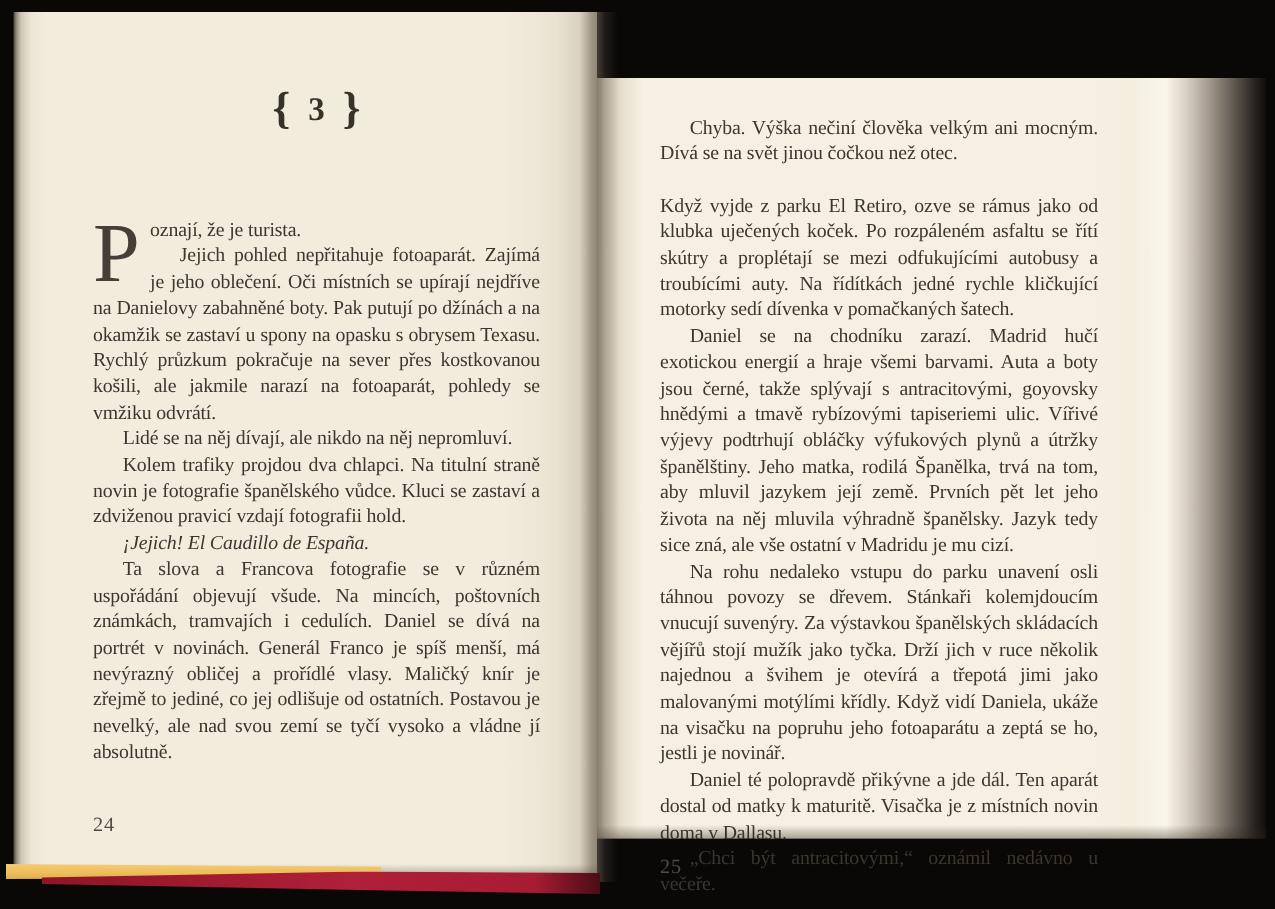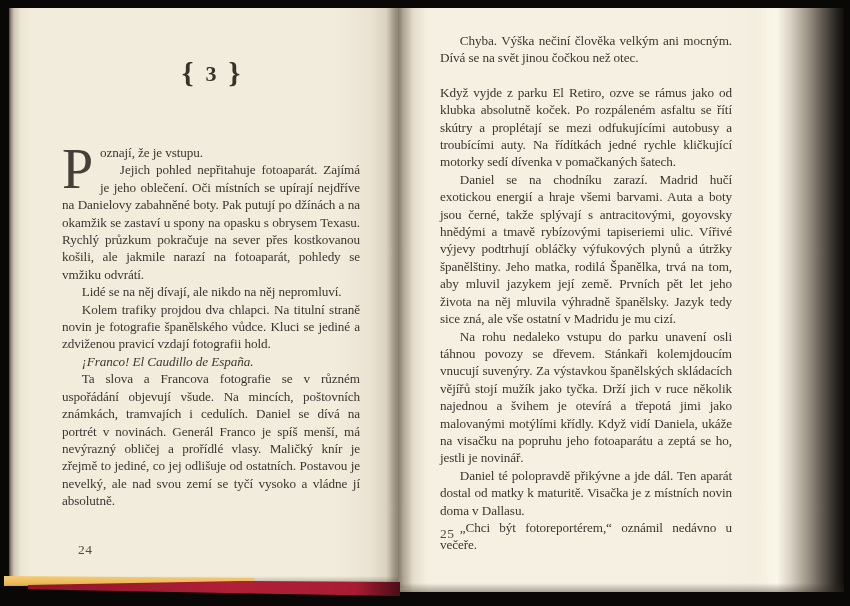--- a/index.html
+++ b/index.html
@@ -10,25 +10,26 @@
   }
   
   .page{position:absolute;top:8px;}
   #left-page{
     left:9px;width:389px;height:577px;
     background:linear-gradient(90deg,
       #4d463e 0px,#938b7d 2px,#cfc7b6 5px,#ece6d5 12px,
       #f2ecdd 22px,#f2ecdd 84%,#eae3d2 93%,#d6cdbb 98%,#b7ae9c 100%);
   }
   #right-page{
-    left:398px;width:446px;height:584px;
+    left:398px;width:446px;height:507px;
     background:linear-gradient(90deg,
       #a99f8d 0px,#c6bdac 8px,#e5decd 16px,#f5f0e2 30px,
       #f5f0e2 72%,#f3eede 80%,#faf6e9 85%,#d9d1c3 88%,
       #9a9185 92%,#5a534c 95.5%,#24211d 98.5%,#100e0c 100%);
+    margin-top:44px;
   }
   .page::after{ 
     content:"";position:absolute;left:0;right:0;bottom:0;height:9px;
     background:linear-gradient(180deg,rgba(45,36,26,0),rgba(45,36,26,.38));
     pointer-events:none;
   }
   #gutter{
     position:absolute;left:386px;top:8px;width:26px;height:580px;
     background:linear-gradient(90deg,
       rgba(95,85,70,0) 0%,rgba(95,85,70,.35) 30%,
@@ -54,21 +55,21 @@
   }
   .chapter-head{
     position:absolute;left:53px;top:48px;width:298px;
     text-align:center;color:#383329;
   }
   .chapter-head .orn{font-size:30px;font-weight:bold;vertical-align:-2px;}
   .chapter-head .chnum{font-size:22px;font-weight:bold;margin:0 12px;}
   .pagenum{
     position:absolute;font-size:13.5px;color:#514b43;letter-spacing:.5px;
   }
-  #pagenum-left{left:69px;top:534px;}
+  #pagenum-left{left:53px;top:534px;}
   #pagenum-right{left:42px;top:518px;width:292px;text-align:left;padding-right:4px;}
   
   #stripe-yellow{
     position:absolute;left:4px;top:574px;width:250px;height:13px;
     background:linear-gradient(180deg,#f7d07c,#eebd5c 60%,#dca94b);
     clip-path:polygon(0 15%,100% 30%,100% 85%,0 92%);
   }
   #stripe-red{
     position:absolute;left:28px;top:580px;width:372px;height:17px;
     background:linear-gradient(90deg,#8e1527 0%,#b02038 55%,#a81c33 88%,#4a0d17 100%);
@@ -79,38 +80,38 @@
 <body>
 
 <div id="photo">
 
   <div id="left-page" class="page">
     <div class="chapter-head">
       <span class="orn">{</span><span class="chnum">3</span><span class="orn">}</span>
     </div>
     <div id="left-body" class="body-text">
       <span class="dropcap">P</span>
-    <p class="noindent">oznají, že je vstupu.</p>
+    <p class="noindent">oznají, že je turista.</p>
         <p class="indent">Jejich pohled nepřitahuje fotoaparát. Zajímá je jeho oblečení. Oči místních se upírají nejdříve na Danielovy zabahněné boty. Pak putují po džínách a na okamžik se zastaví u spony na opasku s obrysem Texasu. Rychlý průzkum pokračuje na sever přes kostkovanou košili, ale jakmile narazí na fotoaparát, pohledy se vmžiku odvrátí.</p>
         <p class="indent">Lidé se na něj dívají, ale nikdo na něj nepromluví.</p>
-        <p class="indent">Kolem trafiky projdou dva chlapci. Na titulní straně novin je fotografie španělského vůdce. Kluci se jediné a zdviženou pravicí vzdají fotografii hold.</p>
-        <p class="indent italic">¡Franco! El Caudillo de España.</p>
+        <p class="indent">Kolem trafiky projdou dva chlapci. Na titulní straně novin je fotografie španělského vůdce. Kluci se zastaví a zdviženou pravicí vzdají fotografii hold.</p>
+        <p class="indent italic">¡Jejich! El Caudillo de España.</p>
         <p class="indent">Ta slova a Francova fotografie se v různém uspořádání objevují všude. Na mincích, poštovních známkách, tramvajích i cedulích. Daniel se dívá na portrét v novinách. Generál Franco je spíš menší, má nevýrazný obličej a prořídlé vlasy. Maličký knír je zřejmě to jediné, co jej odlišuje od ostatních. Postavou je nevelký, ale nad svou zemí se tyčí vysoko a vládne jí absolutně.</p>
       </div>
     <div id="pagenum-left" class="pagenum">24</div>
   </div>
 
   <div id="right-page" class="page">
     <div id="right-body" class="body-text">
         <p class="indent">Chyba. Výška nečiní člověka velkým ani mocným. Dívá se na svět jinou čočkou než otec.</p>
-        <p class="noindent section">Když vyjde z parku El Retiro, ozve se rámus jako od klubka absolutně koček. Po rozpáleném asfaltu se řítí skútry a proplétají se mezi odfukujícími autobusy a troubícími auty. Na řídítkách jedné rychle kličkující motorky sedí dívenka v pomačkaných šatech.</p>
+        <p class="noindent section">Když vyjde z parku El Retiro, ozve se rámus jako od klubka uječených koček. Po rozpáleném asfaltu se řítí skútry a proplétají se mezi odfukujícími autobusy a troubícími auty. Na řídítkách jedné rychle kličkující motorky sedí dívenka v pomačkaných šatech.</p>
         <p class="indent">Daniel se na chodníku zarazí. Madrid hučí exotickou energií a hraje všemi barvami. Auta a boty jsou černé, takže splývají s antracitovými, goyovsky hnědými a tmavě rybízovými tapiseriemi ulic. Vířivé výjevy podtrhují obláčky výfukových plynů a útržky španělštiny. Jeho matka, rodilá Španělka, trvá na tom, aby mluvil jazykem její země. Prvních pět let jeho života na něj mluvila výhradně španělsky. Jazyk tedy sice zná, ale vše ostatní v Madridu je mu cizí.</p>
         <p class="indent">Na rohu nedaleko vstupu do parku unavení osli táhnou povozy se dřevem. Stánkaři kolemjdoucím vnucují suvenýry. Za výstavkou španělských skládacích vějířů stojí mužík jako tyčka. Drží jich v ruce několik najednou a švihem je otevírá a třepotá jimi jako malovanými motýlími křídly. Když vidí Daniela, ukáže na visačku na popruhu jeho fotoaparátu a zeptá se ho, jestli je novinář.</p>
         <p class="indent">Daniel té polopravdě přikývne a jde dál. Ten aparát dostal od matky k maturitě. Visačka je z místních novin doma v Dallasu.</p>
-        <p class="indent">„Chci být fotoreportérem,“ oznámil nedávno u večeře.</p>
+        <p class="indent">„Chci být antracitovými,“ oznámil nedávno u večeře.</p>
       </div>
     <div id="pagenum-right" class="pagenum">25</div>
   </div>
 
   <div id="gutter"></div>
   <div id="stripe-yellow"></div>
   <div id="stripe-red"></div>
 
 </div>
 

